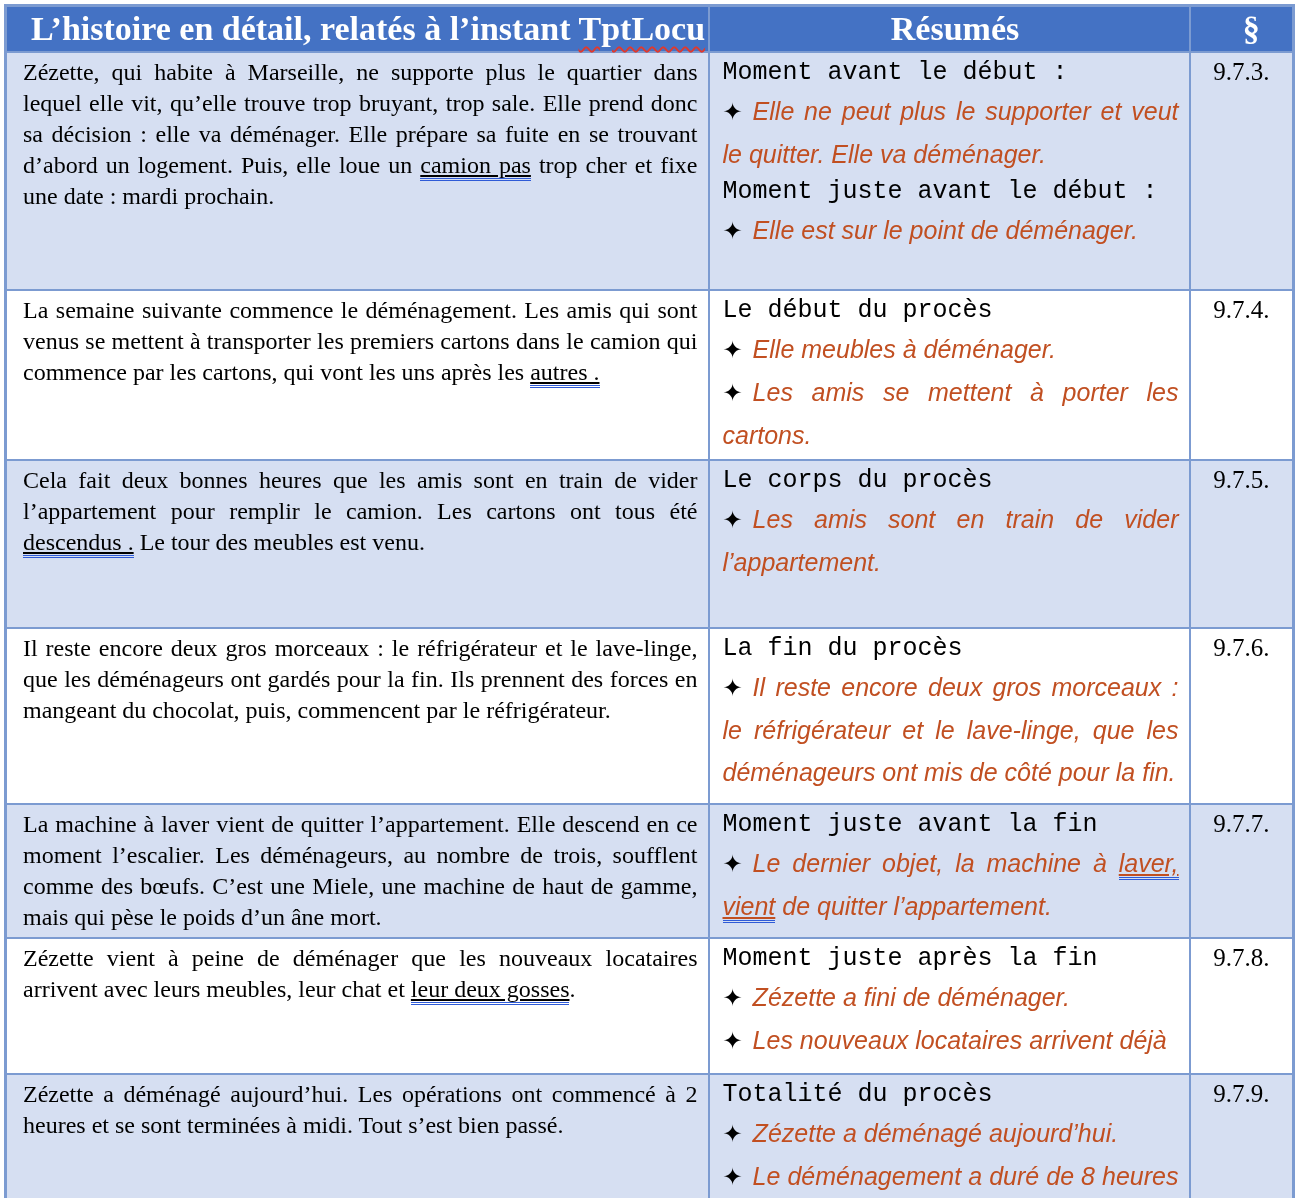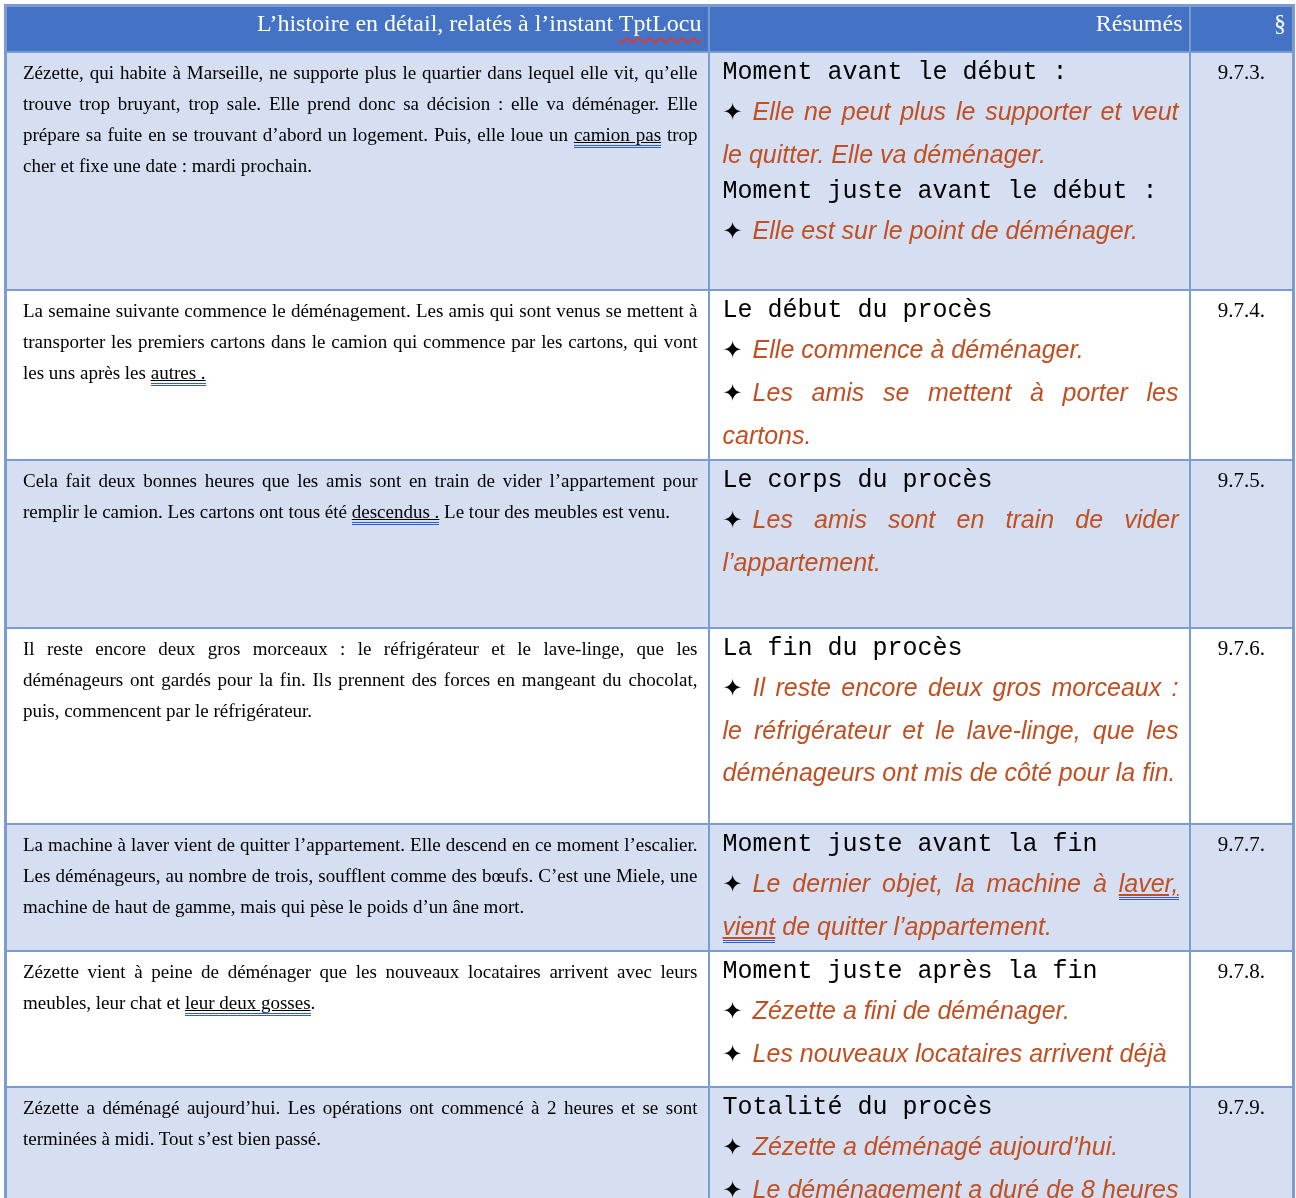--- a/index.html
+++ b/index.html
@@ -26,47 +26,47 @@
   col.c-sum{width:481px;}
   col.c-ref{width:104px;}
   th,td{
     border:2px solid var(--border);
     vertical-align:top;
     padding:0;
   }
   thead th{
     background:var(--header-bg);
     color:var(--header-text);
-    font-weight:normal;
-    font-size:24px;
-    text-align:right;
+    font-weight:bold;
+    font-size:34px;
+    text-align:center;
     height:38px;
     padding:3px 6px 3px 24px;
     white-space:nowrap;
   }
   thead th.h-sum{padding-left:18px;}
   thead th.h-ref{padding-left:26px;}
   .misspell{
     text-decoration:underline wavy var(--spell-red);
     text-decoration-thickness:2px;
     text-underline-offset:6px;
   }
   
   tbody tr:nth-child(odd) td{background:var(--stripe-bg);}
   tbody tr:nth-child(even) td{background:var(--white-bg);}
   
   tbody tr:nth-child(1){height:238px;}
   tbody tr:nth-child(2){height:139px;}
   tbody tr:nth-child(3){height:168px;}
-  tbody tr:nth-child(4){height:196px;margin-top:48px;}
+  tbody tr:nth-child(4){height:176px;margin-top:48px;}
   tbody tr:nth-child(5){height:122px;}
   tbody tr:nth-child(6){height:136px;}
   tbody tr:nth-child(7){height:150px;}
   td.story{
-    font-size:19px;
+    font-size:24px;
     line-height:31px;
     padding:4px 10px 4px 16px;
     text-align:justify;
   }
   td.summary{
     padding:3px 10px 3px 13px;
   }
   td.summary p{margin:0;}
   td.summary .label{
     font-family:Liberation Mono, monospace;
@@ -82,21 +82,21 @@
     color:var(--orange);
     text-align:justify;
   }
   .star{
     font-style:normal;
     color:var(--ink);
     font-size:24px;
     padding-right:10px;
   }
   td.ref{
-    font-size:21px;
+    font-size:25px;
     line-height:30px;
     padding:4px 0 0 0;
     text-align:center;
   }
   .gram{
     text-decoration:underline;
     border-bottom:3px double var(--grammar-blue);
     padding-bottom:0px;
   }
 </style>
@@ -124,21 +124,21 @@
           <p class="bullet"><span class="star">✦</span><span>Elle ne peut plus le supporter et veut le quitter. Elle va déménager.</span></p>
           <p class="label"><span>Moment juste avant le début :</span></p>
           <p class="bullet"><span class="star">✦</span><span>Elle est sur le point de déménager.</span></p>
         </td>
         <td class="ref">9.7.3.</td>
       </tr>
       <tr>
         <td class="story"><span>La semaine suivante commence le déménagement. Les amis qui sont venus se mettent à transporter les premiers cartons dans le camion qui commence par les cartons, qui vont les uns après les </span><span class="gram">autres .</span></td>
         <td class="summary">
           <p class="label"><span>Le début du procès</span></p>
-          <p class="bullet"><span class="star">✦</span><span>Elle commence à déménager.</span></p>
+          <p class="bullet"><span class="star">✦</span><span>Elle meubles à déménager.</span></p>
           <p class="bullet"><span class="star">✦</span><span>Les amis se mettent à porter les cartons.</span></p>
         </td>
         <td class="ref">9.7.4.</td>
       </tr>
       <tr>
         <td class="story"><span>Cela fait deux bonnes heures que les amis sont en train de vider l’appartement pour remplir le camion. Les cartons ont tous été </span><span class="gram">descendus .</span><span> Le tour des meubles est venu.</span></td>
         <td class="summary">
           <p class="label"><span>Le corps du procès</span></p>
           <p class="bullet"><span class="star">✦</span><span>Les amis sont en train de vider l’appartement.</span></p>
         </td>

